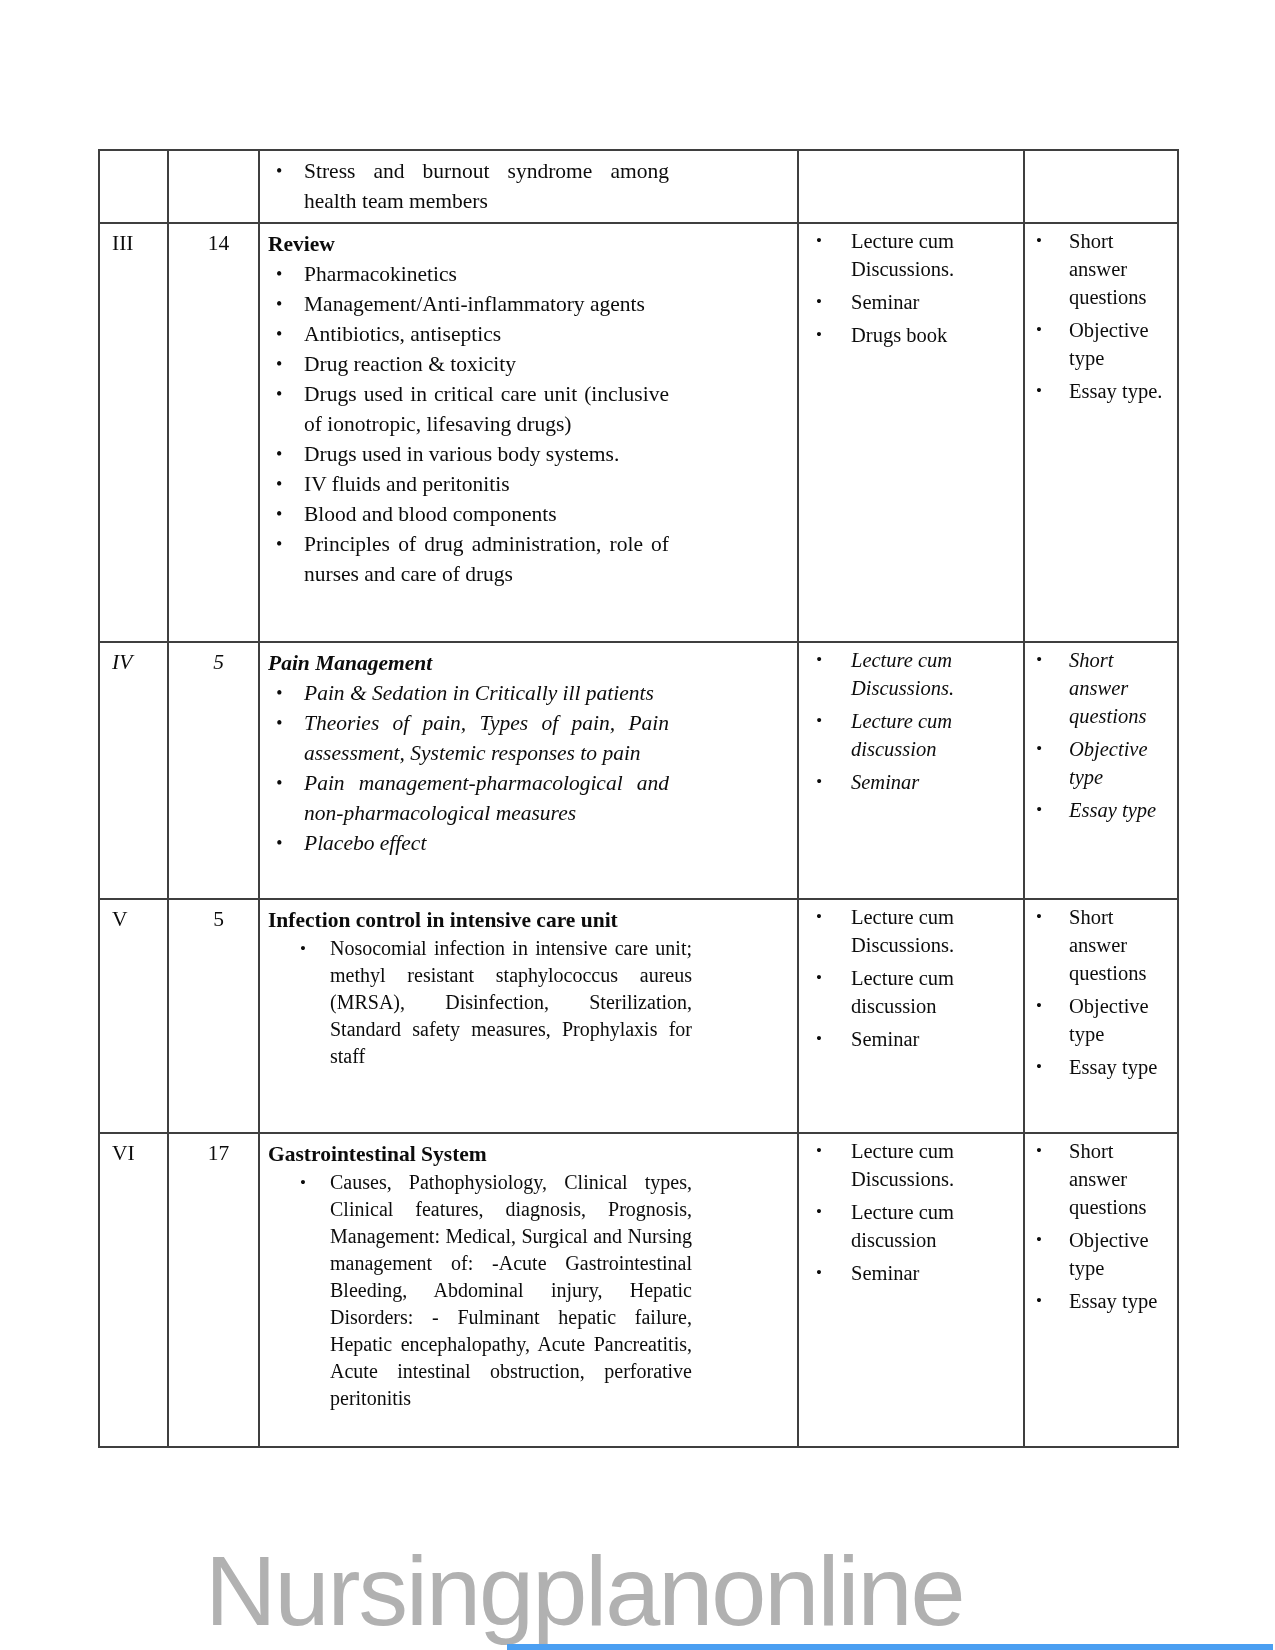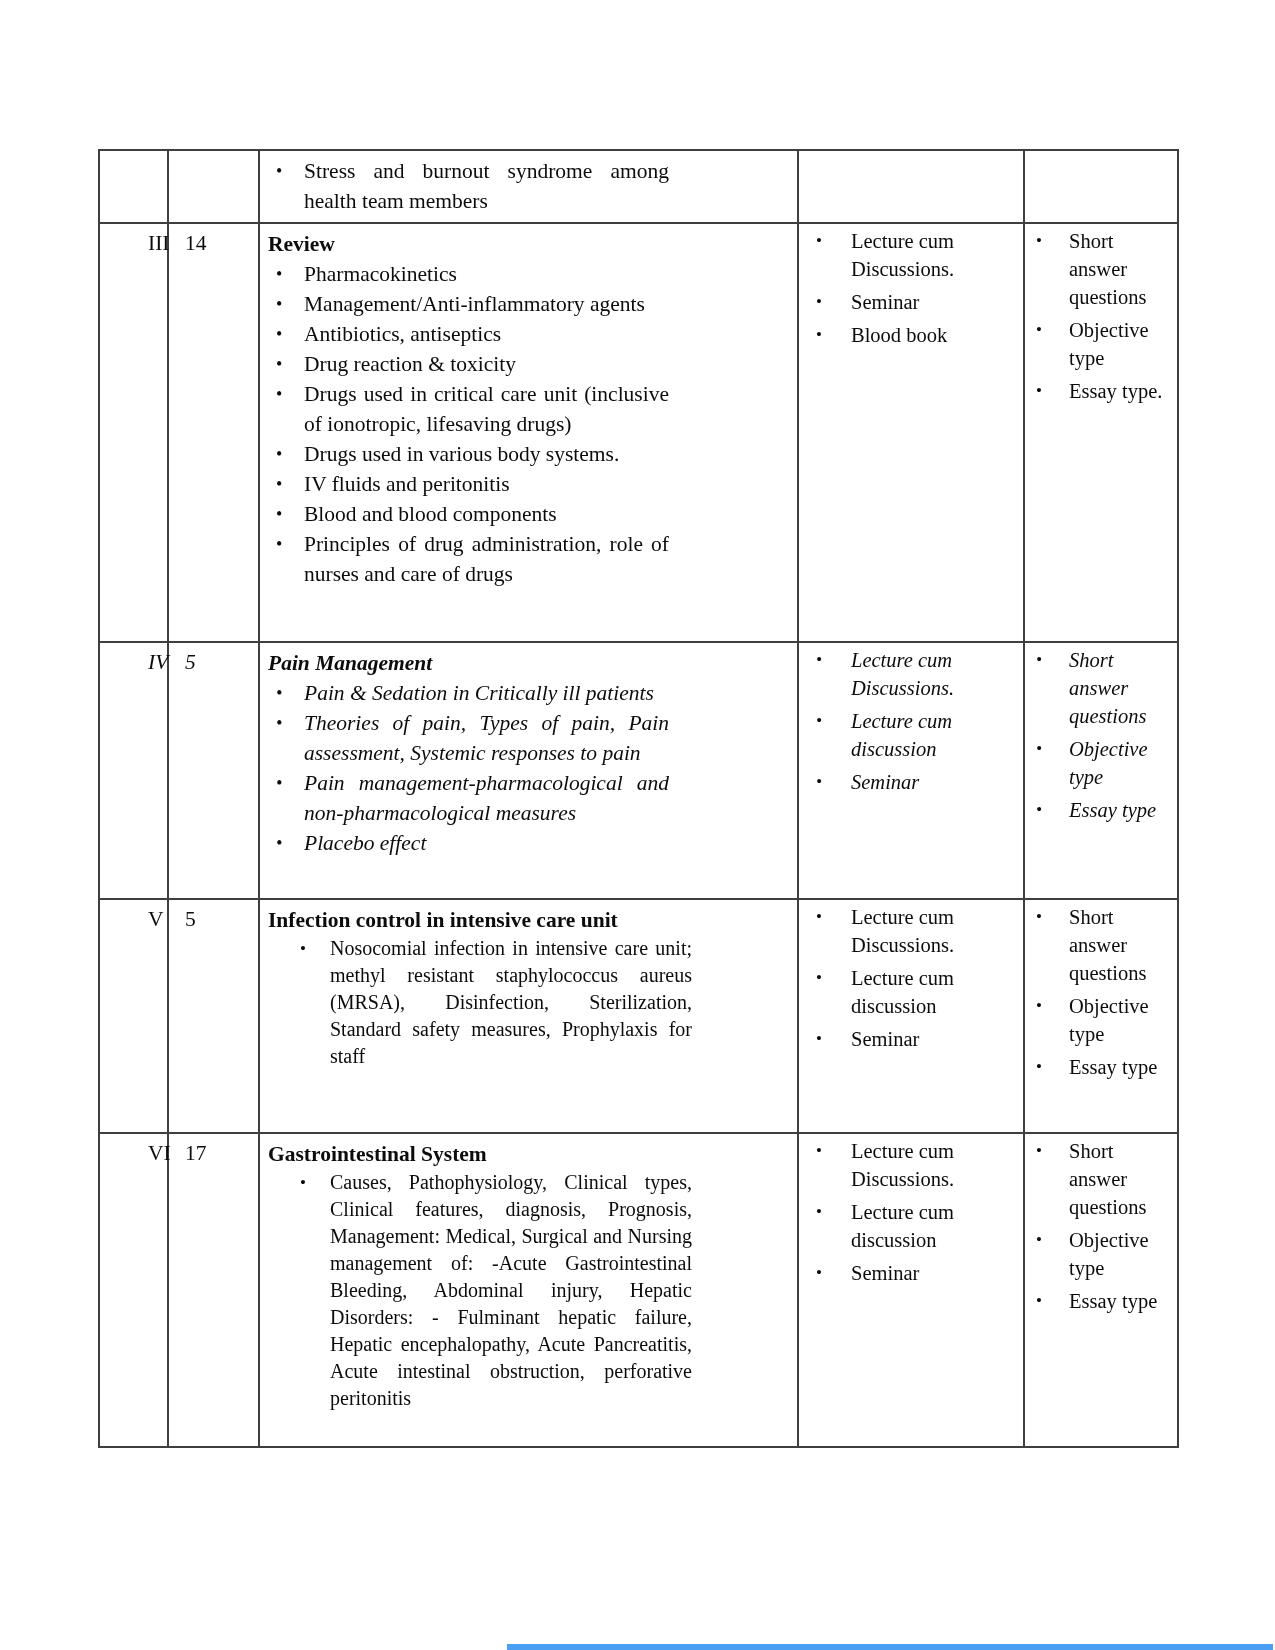--- a/index.html
+++ b/index.html
@@ -28,22 +28,22 @@
 
   tr.row-0{height:60px;}
   tr.row-1{height:419px;}
   tr.row-2{height:257px;font-style:italic;}
   tr.row-3{height:234px;}
   tr.row-4{height:314px;}
 
   .unit-text,.hours-text{
     font-size:21.5px;line-height:28px;display:block;
   }
-  .unit-text{padding-left:6px;padding-top:2px;margin-left:36px;}
-  .hours-text{padding-left:10px;padding-top:2px;}
+  .unit-text{padding-left:6px;padding-top:2px;}
+  .hours-text{padding-left:10px;padding-top:2px;text-align:center;}
 
   .content-title{
     font-weight:bold;font-size:21.5px;line-height:30px;
     max-width:430px;text-align:justify;padding-left:2px;padding-top:2px;
   }
   ul.bullets{list-style:none;margin:0;padding:0;}
   ul.bullets li{display:flex;align-items:flex-start;}
 
   
   .content-bullets li{font-size:21.5px;line-height:30px;}
@@ -166,21 +166,21 @@
               <li>
                 <span class="b">•</span>
                 <span class="t">Lecture cum Discussions.</span>
               </li>
               <li>
                 <span class="b">•</span>
                 <span class="t">Seminar</span>
               </li>
               <li>
                 <span class="b">•</span>
-                <span class="t">Blood book</span>
+                <span class="t">Drugs book</span>
               </li>
             </ul>
     </td>
     <td>
       <ul class="bullets side-bullets assessment-bullets">
               <li>
                 <span class="b">•</span>
                 <span class="t">Short answer questions</span>
               </li>
               <li>
@@ -352,14 +352,15 @@
               <li>
                 <span class="b">•</span>
                 <span class="t">Essay type</span>
               </li>
             </ul>
     </td>
   </tr>
 </tbody>
   </table>
 
+  <div class="watermark">Nursingplanonline</div>
   <div class="bottom-bar"></div>
 </div>
 
 </body></html>

